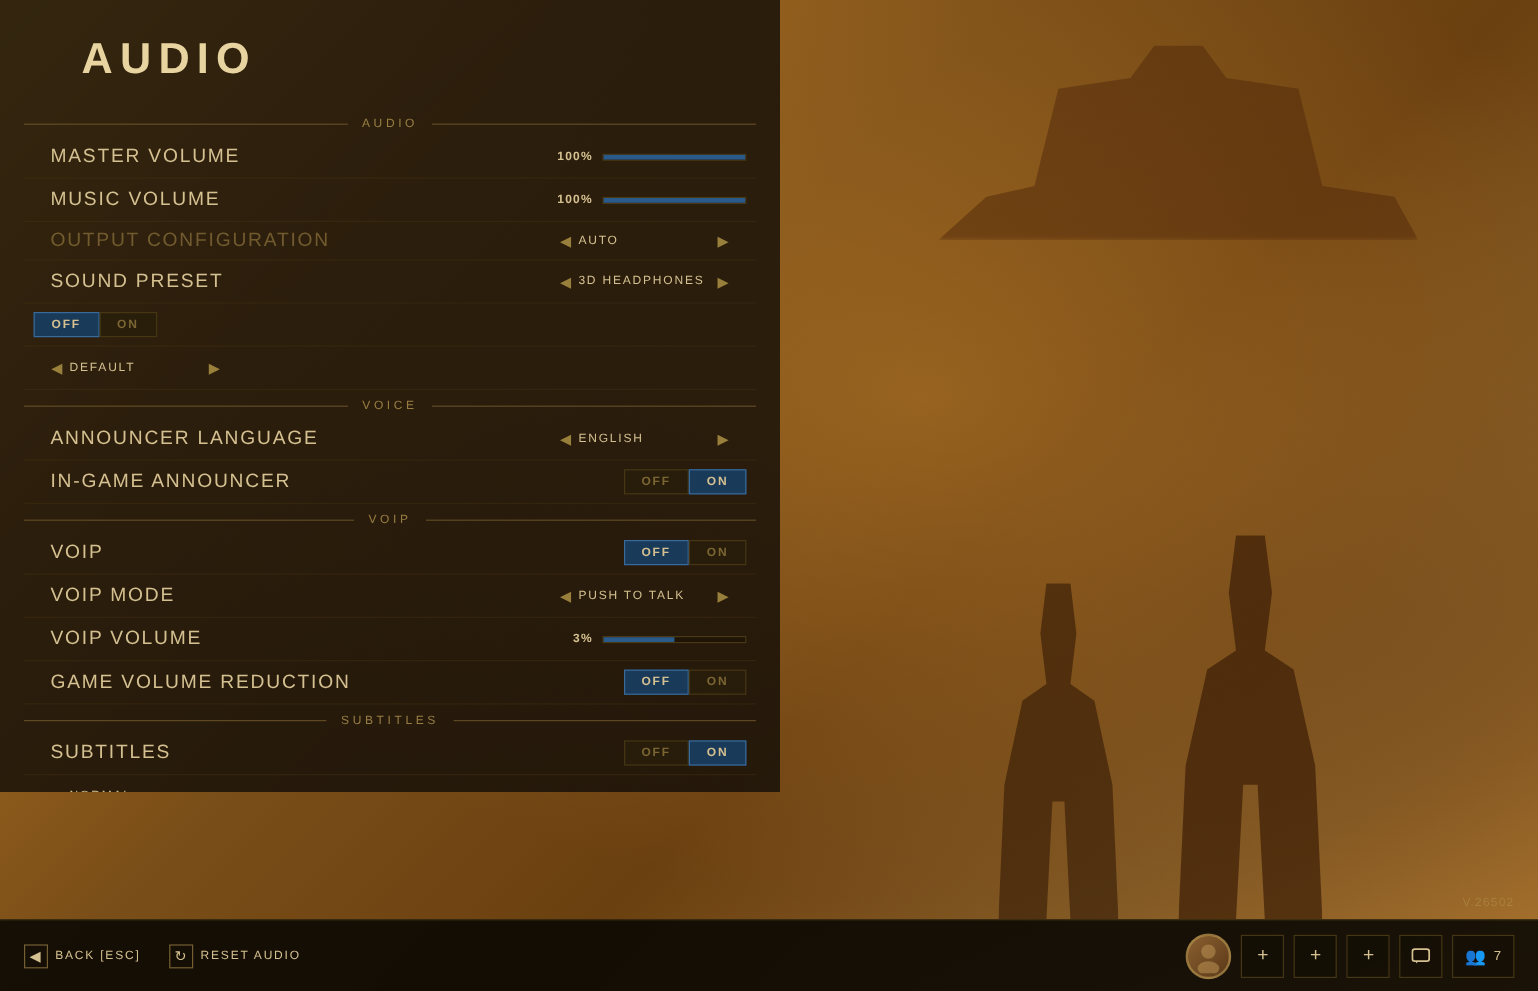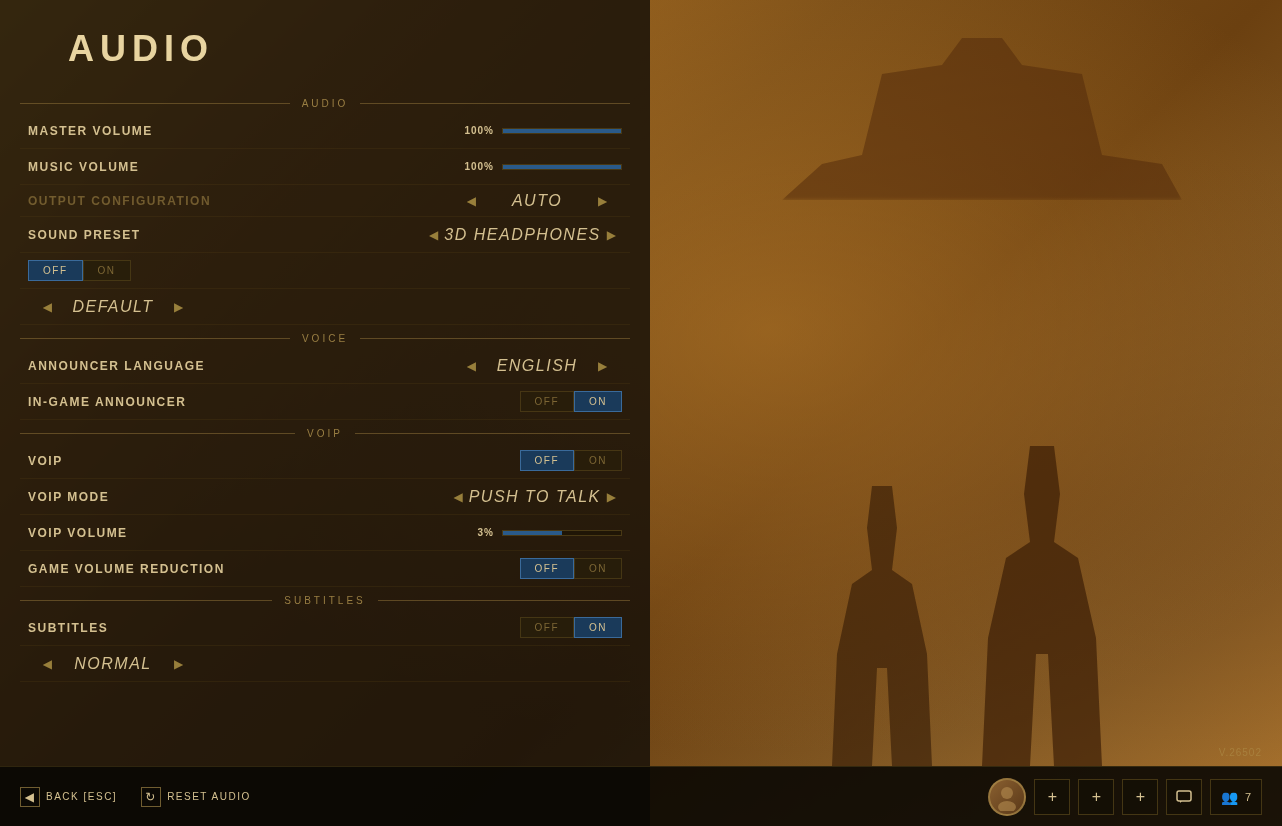--- a/index.html
+++ b/index.html
@@ -68,21 +68,21 @@
       background: rgba(50,25,5,0.6);
       clip-path: polygon(40% 0%, 60% 0%, 65% 15%, 60% 30%, 80% 35%, 95% 60%, 100% 100%, 60% 100%, 55% 65%, 45% 65%, 40% 100%, 0% 100%, 5% 60%, 20% 35%, 40% 30%, 35% 15%);
     }
 
     
     .main-panel {
       position: absolute;
       top: 0;
       left: 0;
       width: 650px;
-      height: 826px;
+      height: 660px;
       background: rgba(20, 15, 8, 0.82);
       z-index: 10;
       display: flex;
       flex-direction: column;
     }
 
     
     .page-title {
       color: #e8d4a0;
       font-size: 36px;
@@ -128,25 +128,26 @@
     .setting-row {
       display: flex;
       align-items: center;
       min-height: 36px;
       padding: 0 8px;
       border-bottom: 1px solid rgba(80, 60, 20, 0.3);
     }
 
     .setting-label {
       color: #d4c090;
-      font-size: 12px;
+      font-size: 16px;
       letter-spacing: 1.5px;
       text-transform: uppercase;
       flex: 1;
-      font-weight: bold;
+      font-weight: normal;
+      margin-left: 14px;
     }
 
     .setting-label.dimmed {
       color: rgba(180, 150, 80, 0.5);
     }
 
     
     .volume-control {
       display: flex;
       align-items: center;
@@ -180,21 +181,21 @@
     
     .toggle-control {
       display: flex;
       align-items: center;
     }
 
     .toggle-btn {
       padding: 4px 14px;
       font-size: 10px;
       letter-spacing: 1.5px;
-      font-weight: normal;
+      font-weight: bold;
       cursor: pointer;
       border: none;
       text-transform: uppercase;
     }
 
     .toggle-on-active {
       background: #1a3a5a;
       color: #d4c090;
       border: 1px solid #3a6a9a;
     }
@@ -224,26 +225,24 @@
       background: none;
       border: none;
       color: rgba(200, 170, 80, 0.7);
       font-size: 12px;
       cursor: pointer;
       padding: 2px 6px;
     }
 
     .arrow-value {
       color: #d4c090;
-      font-size: 16px;
+      font-size: 10px;
       letter-spacing: 1.5px;
       text-transform: uppercase;
       min-width: 110px;
-      text-align: center;
-      font-style: italic;
     }
 
     
     .output-config-row {
       display: flex;
       align-items: center;
       min-height: 32px;
       padding: 0 8px;
       border-bottom: 1px solid rgba(80, 60, 20, 0.3);
       gap: 24px;

